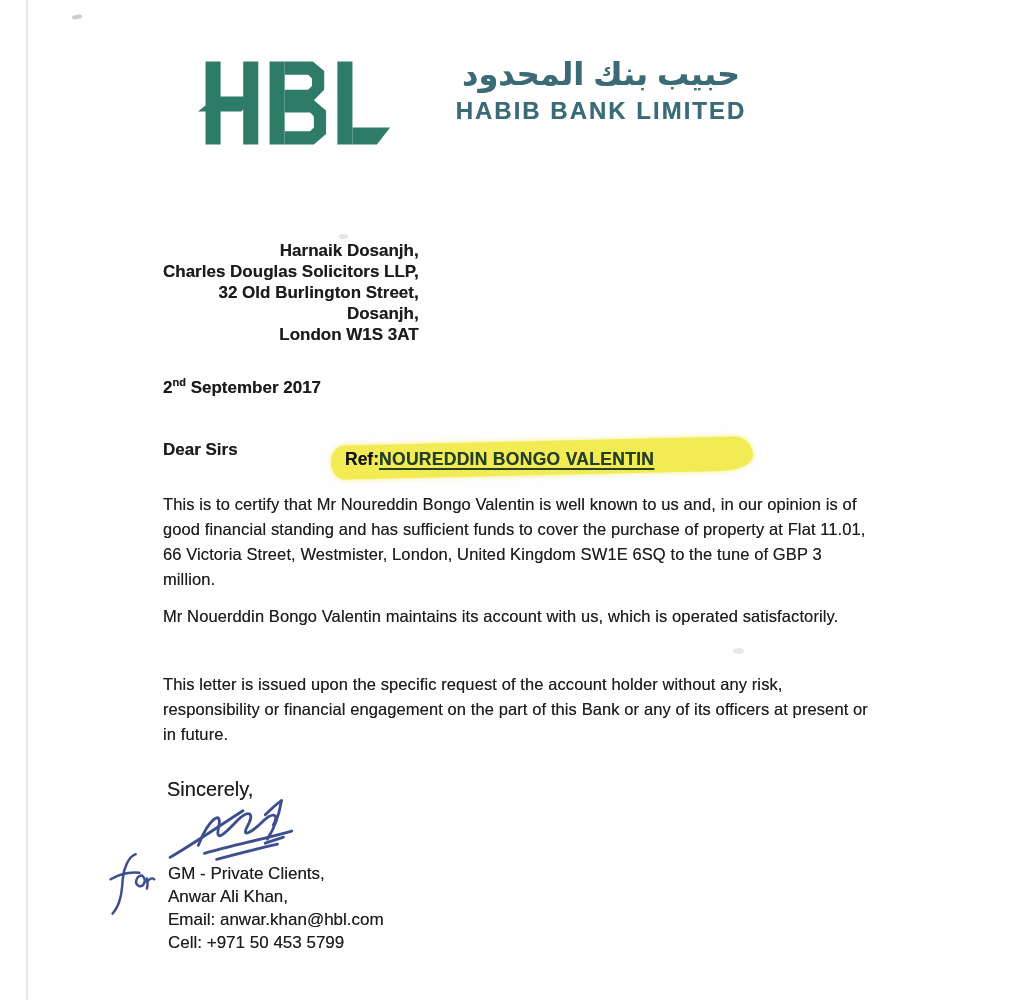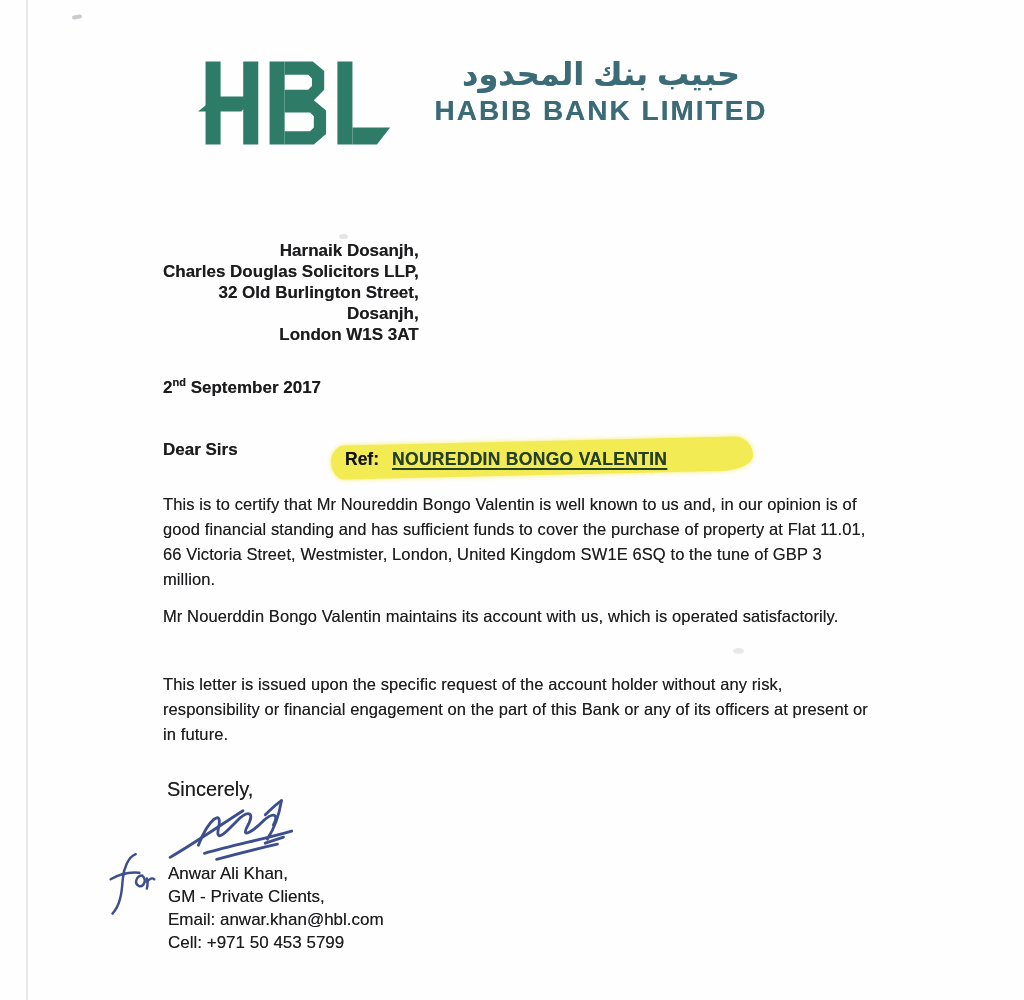--- a/index.html
+++ b/index.html
@@ -29,21 +29,21 @@
   .logo-monogram { position: absolute; left: 198px; top: 60px; width: 194px; height: 86px; }
   .logo-right { position: absolute; left: 433px; top: 52px; width: 336px; text-align: center; }
   .logo-arabic {
     direction: rtl;
     font-size: 32px; font-weight: bold; line-height: 44px;
     color: #3c6b78; letter-spacing: 0;
     text-shadow: 0 0 .6px rgba(60,107,120,.7);
     white-space: nowrap;
   }
   .logo-english {
-    font-size: 28px; font-weight: bold; letter-spacing: 2px;
+    font-size: 24px; font-weight: bold; letter-spacing: 2px;
     color: #3c6b78; line-height: 28px; margin-top: 1px;
     text-shadow: 0 0 .6px rgba(60,107,120,.7);
     white-space: nowrap;
   }
 
   
   .txt { text-shadow: 0 0 .5px rgba(20,20,22,.6); }
   .recipient {
     position: absolute; left: 163px; top: 240px;
     font-size: 17px; font-weight: bold; line-height: 21px; text-align: right;
@@ -57,21 +57,20 @@
     position: absolute; left: 163px; top: 440px;
     font-size: 17px; font-weight: bold;
   }
   .ref-line {
     position: absolute; left: 345px; top: 449px;
     font-size: 17.5px; font-weight: bold; z-index: 2;
     white-space: nowrap;
   }
   .ref-label { color: #121214; }
   .ref-name {
-    margin-left: 13px;
     color: #22402a;
     text-decoration: underline;
     text-decoration-thickness: 2px;
     text-underline-offset: 3px;
     letter-spacing: .3px;
   }
   .ref-highlight {
     position: absolute; left: 331px; top: 441px;
     width: 422px; height: 34px;
     background: #f2e93c;
@@ -174,19 +173,19 @@
     <g class="sig-stroke" stroke-width="2.6" stroke="#36457f">
       <path d="M32,5 C24,8 19,20 18,32 C17,48 15,60 7,69"></path>
       <path d="M5,32 C15,26 27,24 36,25"></path>
       <path d="M39,28 C33,28 30,36 35,39 C40,41 44,34 40,29"></path>
       <path d="M44,31 C45,35 45,39 44,42"></path>
       <path d="M44,35 C47,31 50,30 52,32"></path>
     </g>
   </svg>
 
   <div class="signatory txt">
+    <div>GM - Private Clients,</div>
     <div>Anwar Ali Khan,</div>
-    <div>GM - Private Clients,</div>
     <div>Email: anwar.khan@hbl.com</div>
     <div>Cell: +971 50 453 5799</div>
   </div>
 
 </div>
 
 </body></html>

